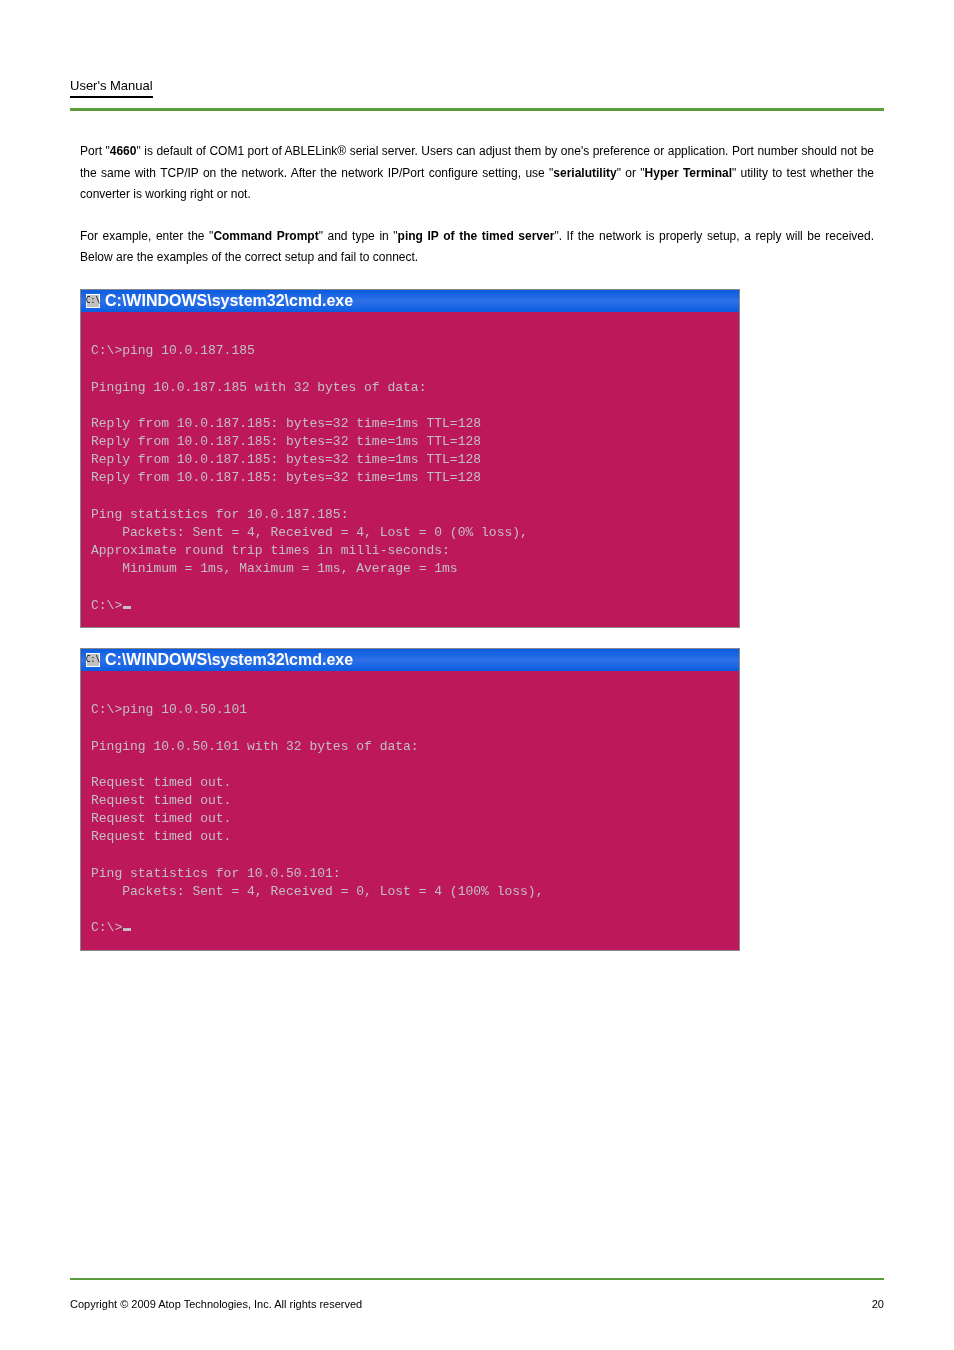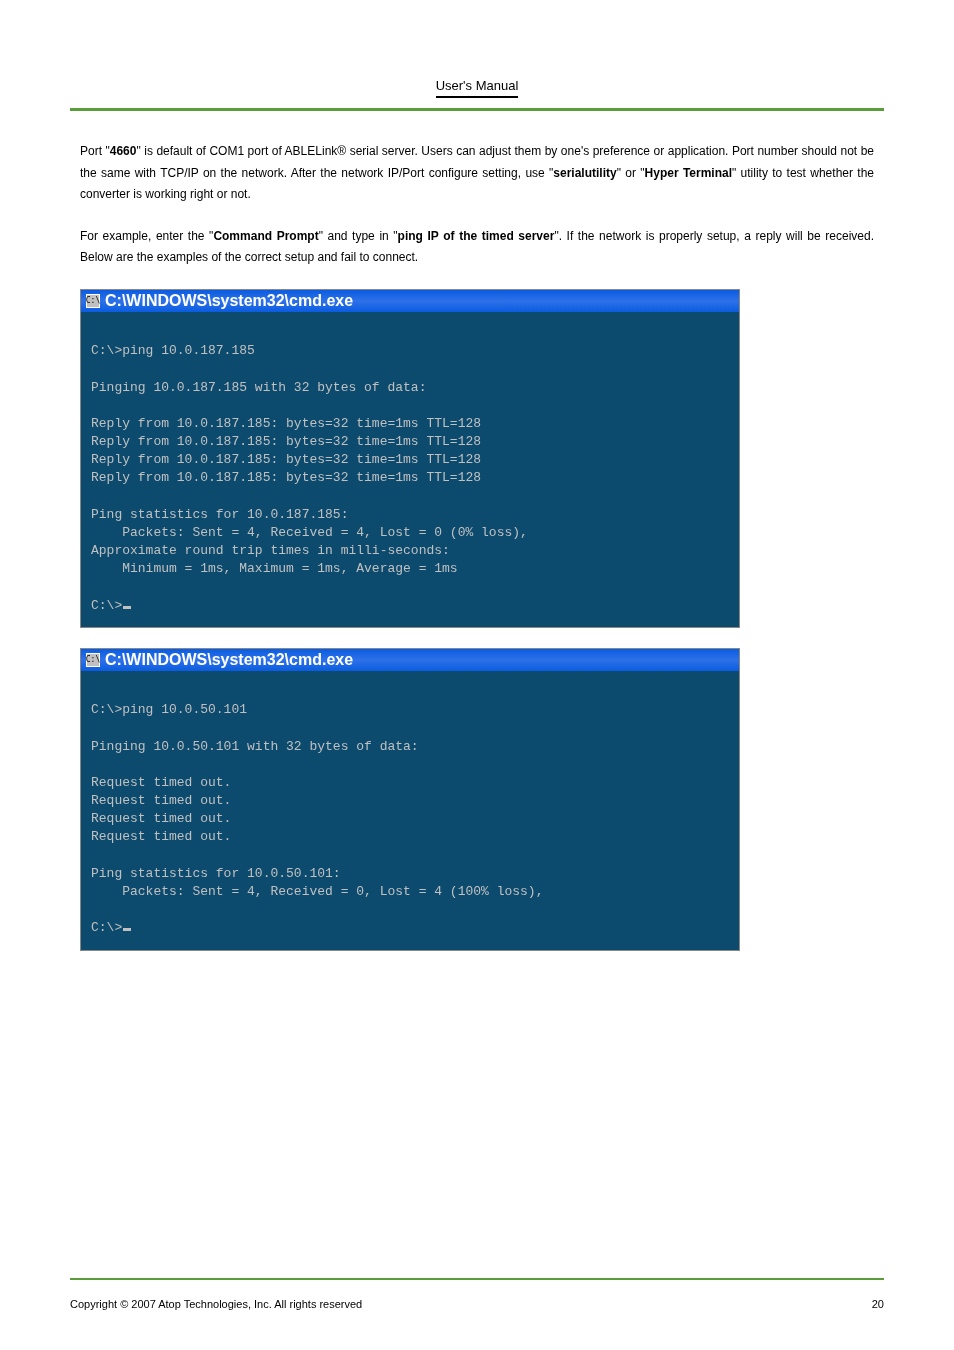--- a/index.html
+++ b/index.html
@@ -9,21 +9,21 @@
     }
     body {
       width: 954px;
       height: 1350px;
       background: #ffffff;
       font-family: Arial, sans-serif;
       position: relative;
     }
     .header {
       display: flex;
-      justify-content: center;
+      justify-content: space-between;
       align-items: flex-start;
       padding: 60px 70px 10px 70px;
     }
     .manual-type {
       font-size: 13px;
       color: #000;
       border-bottom: 2px solid #000;
       padding-bottom: 3px;
       margin-top: 18px;
     }
@@ -77,21 +77,21 @@
       color: #000;
       border: 1px solid #fff;
     }
     .terminal-title {
       color: #ffffff;
       font-size: 16px;
       font-weight: bold;
       font-family: Liberation Sans, sans-serif;
     }
     .terminal-body {
-      background: #0c4a6e;
+      background: #be185d;
       padding: 12px 10px;
       font-family: 'Courier New', monospace;
       font-size: 13px;
       color: #c0c0c0;
       line-height: 1.4;
       white-space: pre;
       min-height: 100px;
     }
     .cursor {
       display: inline-block;
@@ -179,15 +179,15 @@
 
 Ping statistics for 10.0.50.101:
     Packets: Sent = 4, Received = 0, Lost = 4 (100% loss),
 
 C:\&gt;</span><span class="cursor"></span></div>
   </div>
 </div>
 
 <div class="footer-divider"></div>
 <div class="footer">
-  <span>Copyright © 2007 Atop Technologies, Inc. All rights reserved</span>
+  <span>Copyright © 2009 Atop Technologies, Inc. All rights reserved</span>
   <span>20</span>
 </div>
 
 </body></html>

